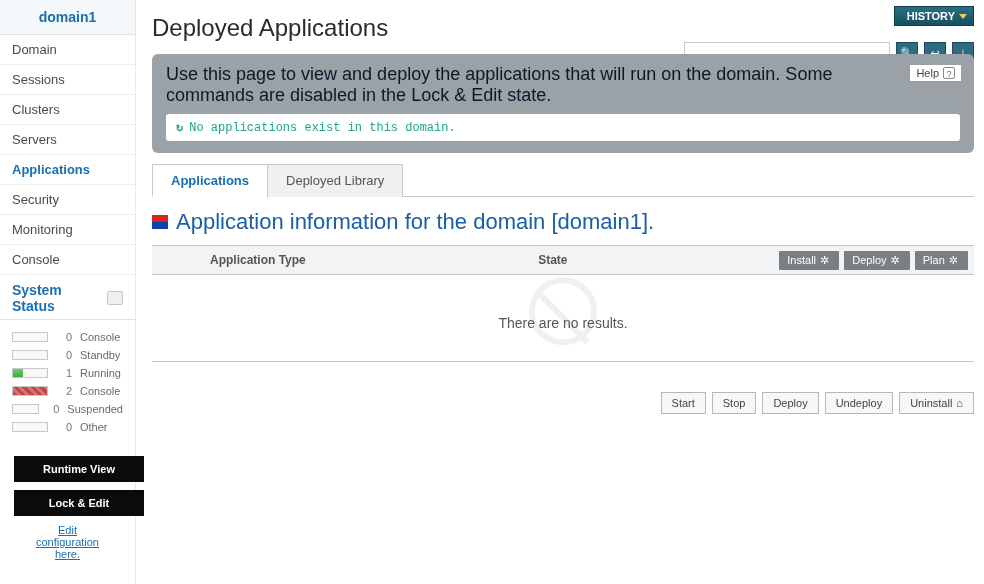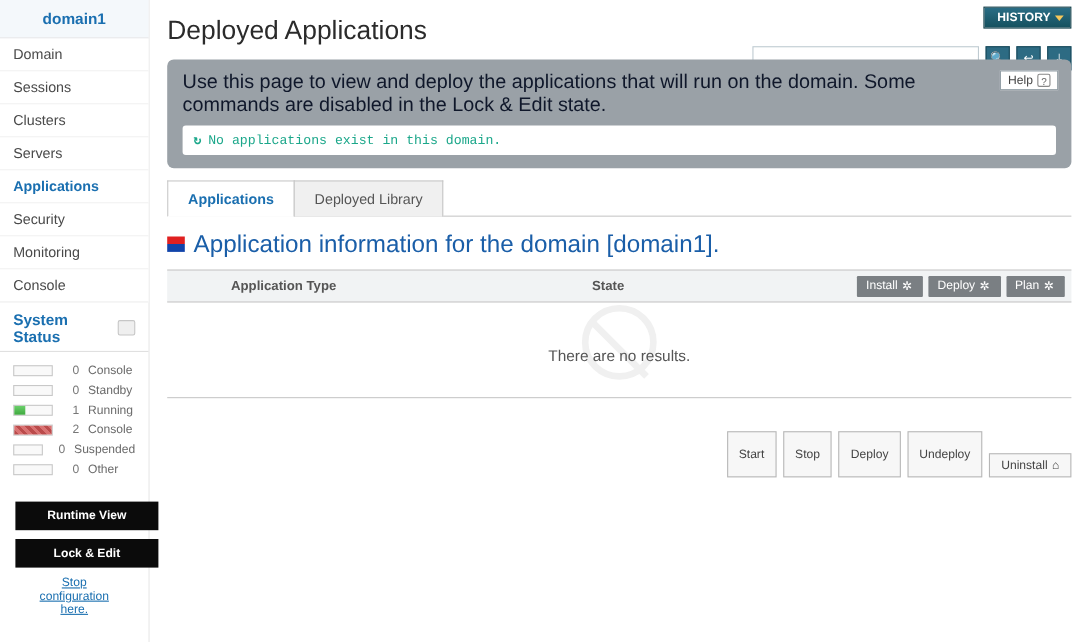--- a/index.html
+++ b/index.html
@@ -191,21 +191,21 @@
     }
     .no-results span { position: relative; z-index: 1; }
     .footer-actions {
       display: flex; justify-content: flex-end; gap: 6px;
       padding: 30px 10px 0 0;
     }
     .ft-btn {
       background: #f7f7f7; border: 1px solid #b7b7b7; color: #444;
       font-size: 11px; padding: 4px 10px; cursor: pointer;
     }
-    .ft-btn.with-icon { display: inline-flex; align-items: center; gap: 4px; margin-top: 20px; }
+    .ft-btn.with-icon { display: inline-flex; align-items: center; gap: 4px; }
   </style>
 </head>
 <body>
 
 <div class="layout">
   <aside class="sidebar">
     <div class="sidebar-title">domain1</div>
     <nav class="sidebar-nav">
       <div class="sidebar-item">Domain</div>
       <div class="sidebar-item">Sessions</div>
@@ -252,21 +252,21 @@
       </div>
       <div class="status-row">
         <span class="status-bar"></span>
         <span class="status-count">0</span>
         <span class="status-label">Other</span>
       </div>
     </div>
     <div class="sidebar-buttons">
       <button class="btn-dark">Runtime View</button>
       <button class="btn-dark">Lock &amp; Edit</button>
-      <a class="edit-link">Stop configuration here.</a>
+      <a class="edit-link">Edit configuration here.</a>
     </div>
   </aside>
 
   <main class="main">
     <div class="top-right">
       <button class="history-btn">HISTORY</button>
     </div>
     <h1 class="page-title">Deployed Applications</h1>
     <div class="top-tools">
       <input class="search-input" placeholder="" style="">

